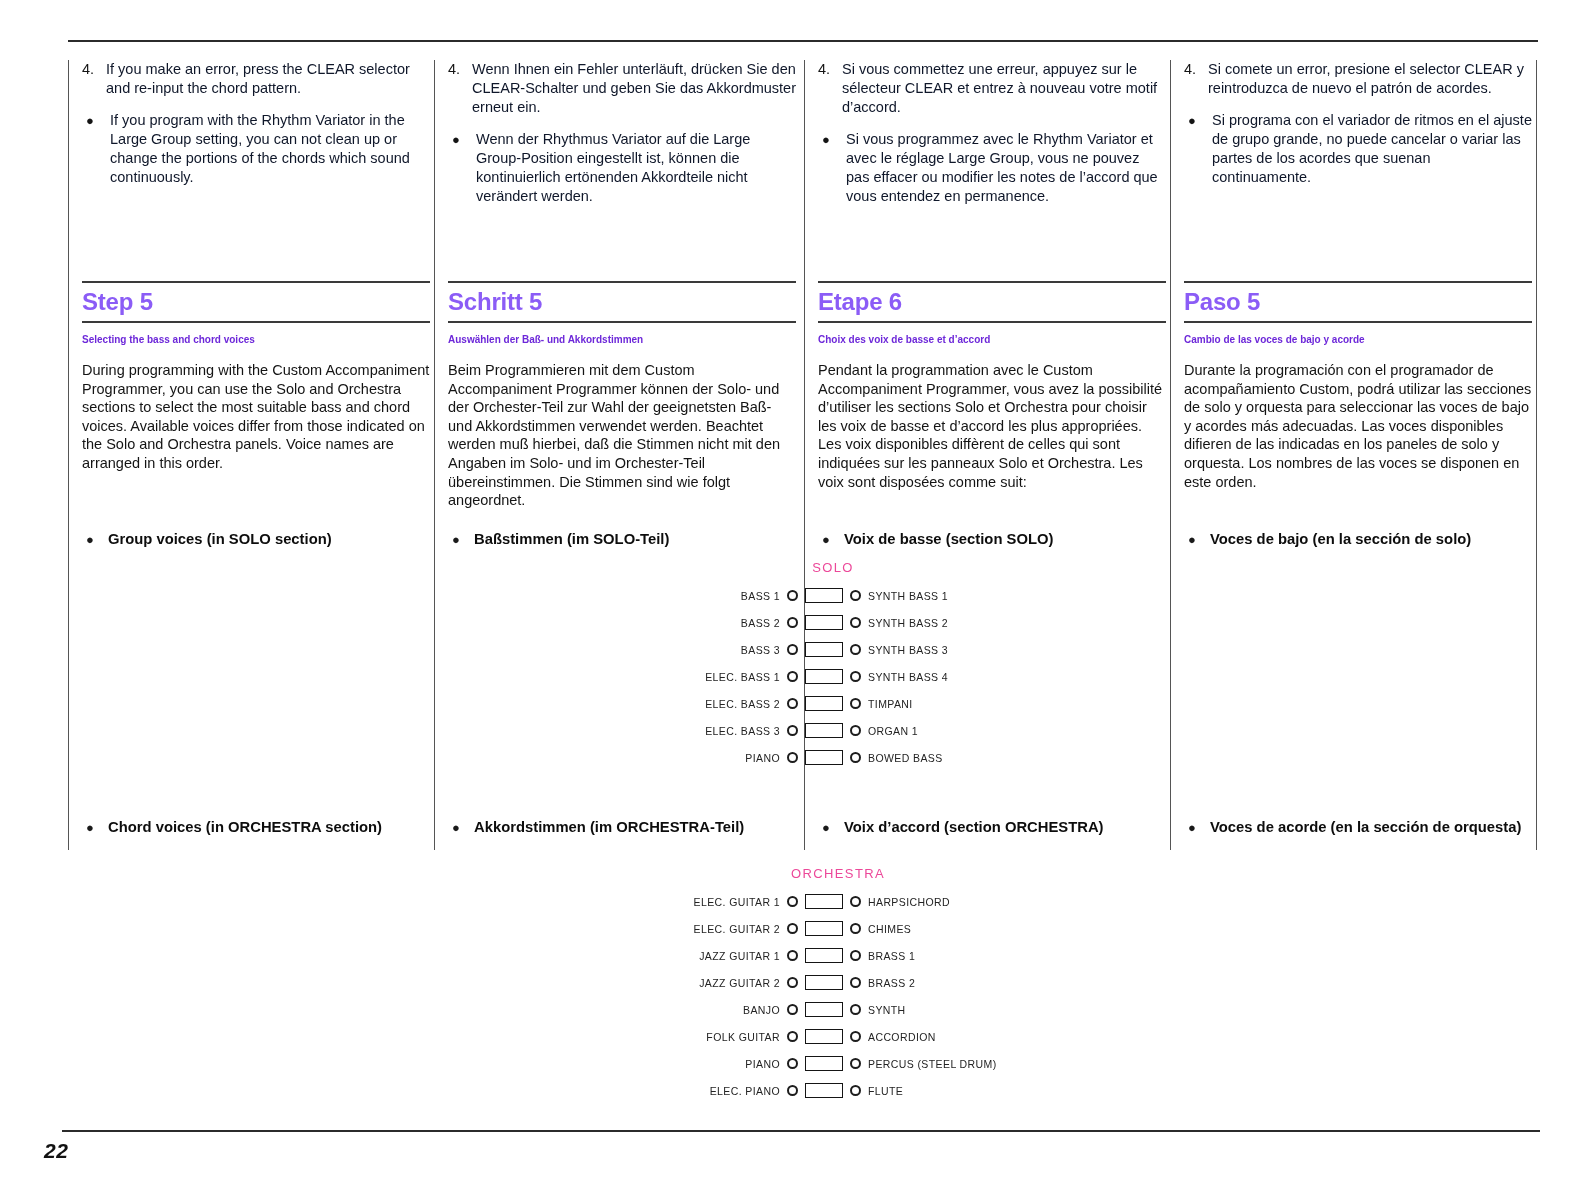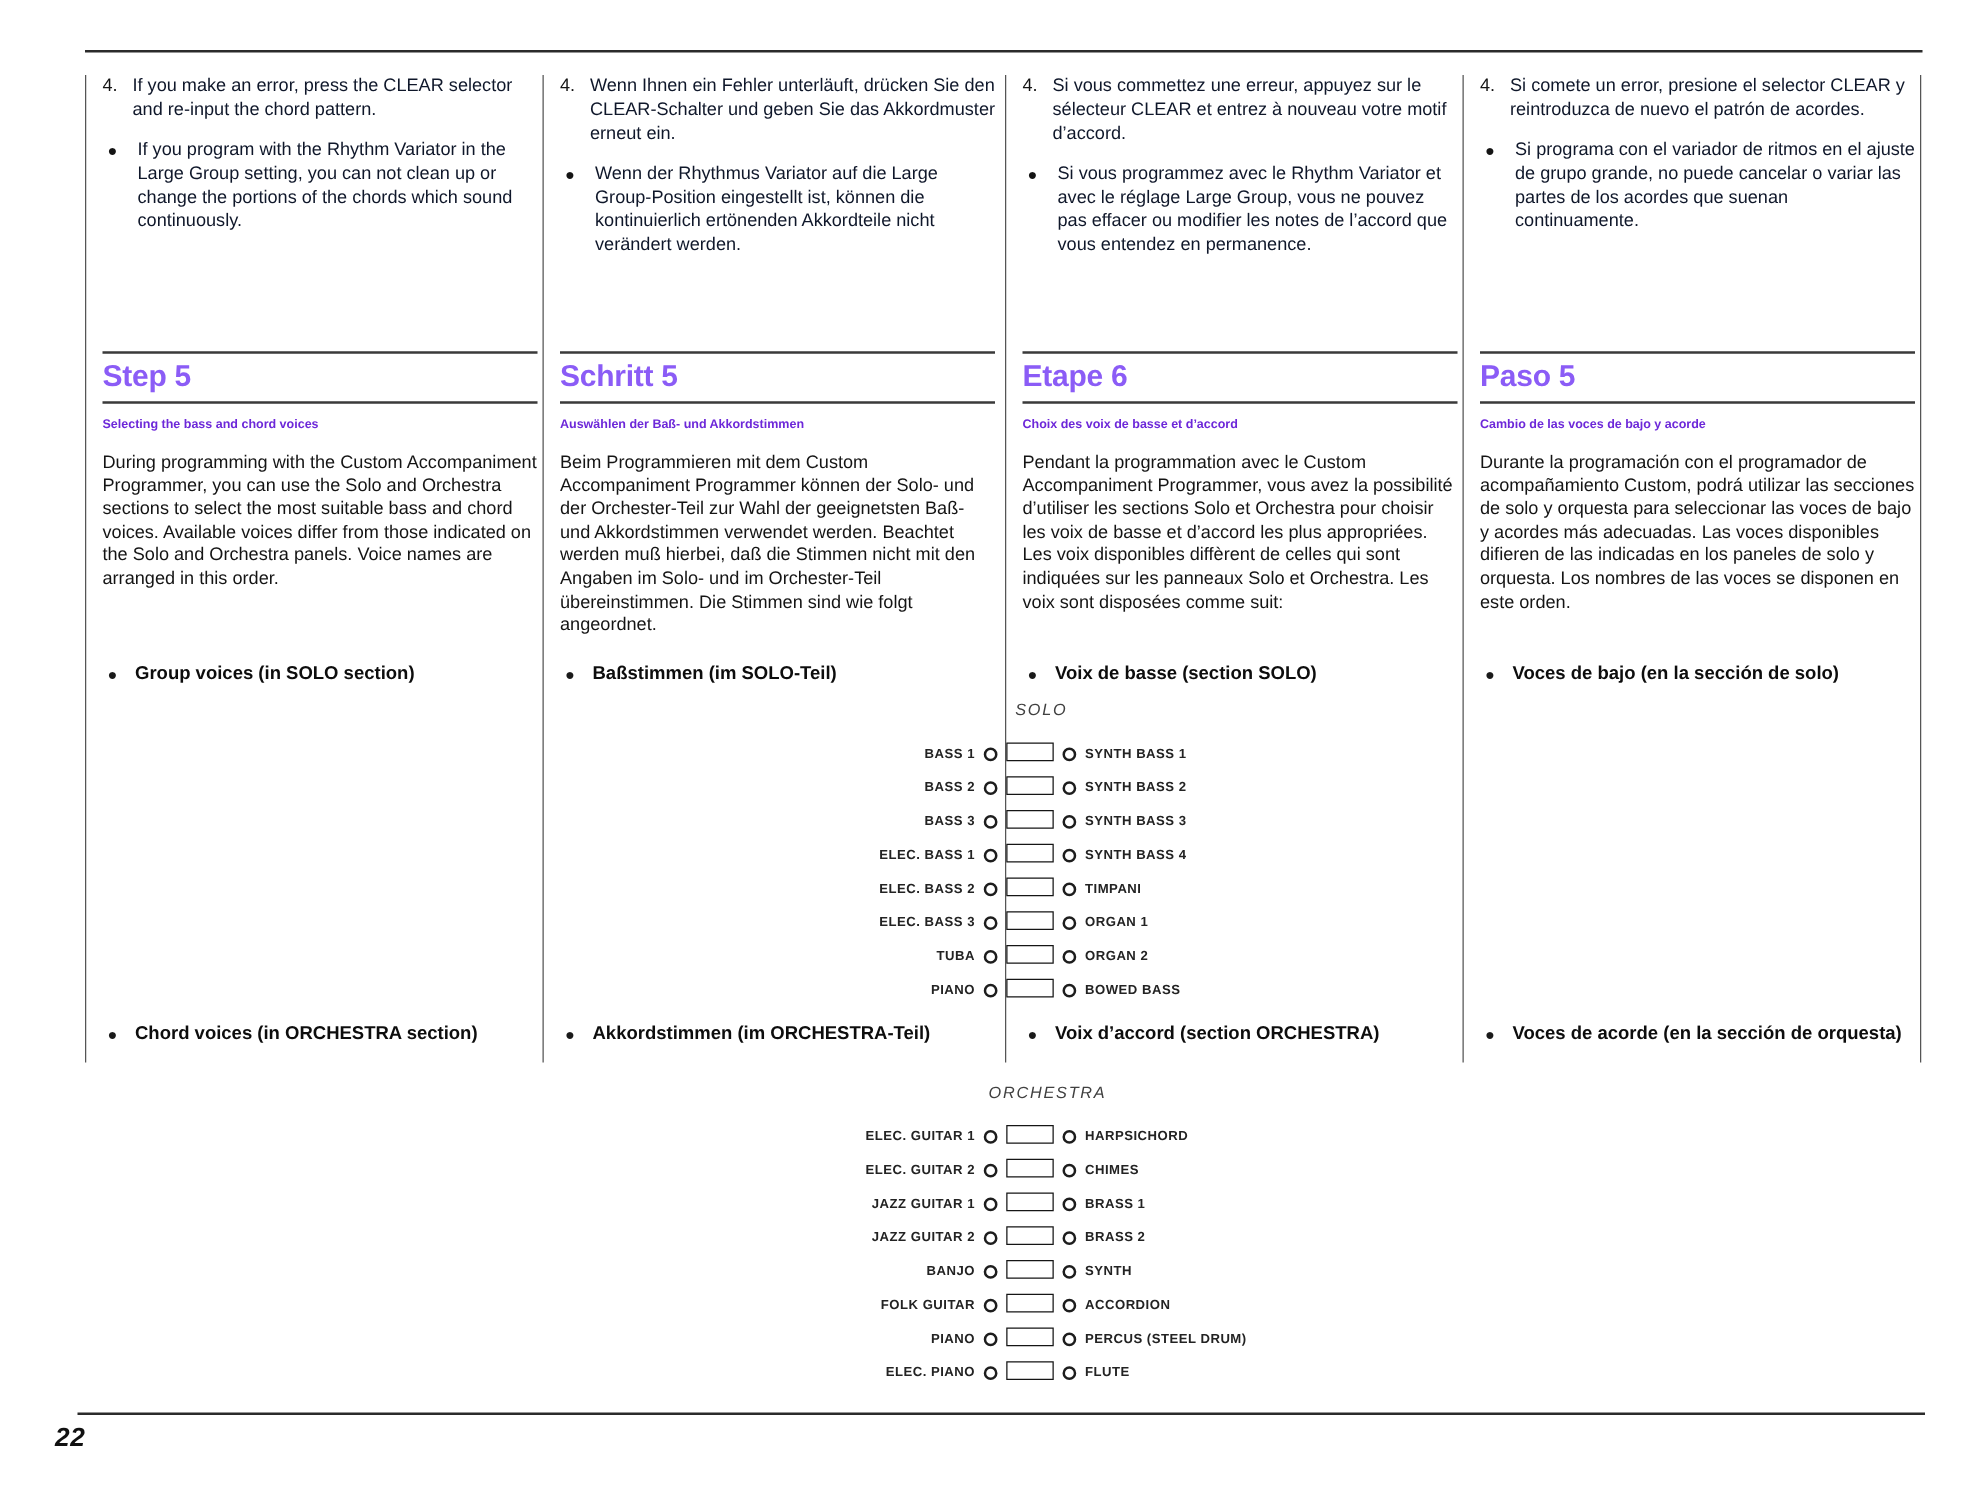--- a/index.html
+++ b/index.html
@@ -157,29 +157,27 @@
   }
 
   
   .panel {
     position: absolute;
   }
   .panel-title {
     text-align: center;
     font-size: 13px;
     letter-spacing: 1.4px;
-    color: #404040;
+    color: #ec4899;
     margin-bottom: 7px;
-    font-style: italic;
   }
   .panel-row {
     display: flex;
-    align-items: flex-end;
+    align-items: center;
     height: 27px;
-    font-weight: bold;
   }
   .pr-left {
     width: 132px;
     text-align: right;
     font-size: 10.5px;
     letter-spacing: 0.4px;
     color: #232323;
     padding-right: 7px;
     white-space: nowrap;
   }
@@ -359,27 +357,20 @@
       <div class="pr-right">TIMPANI</div>
     </div>
     <div class="panel-row">
       <div class="pr-left">ELEC. BASS 3</div>
       <div class="led"></div>
       <div class="switch"></div>
       <div class="led"></div>
       <div class="pr-right">ORGAN 1</div>
     </div>
     <div class="panel-row">
-      <div class="pr-left">TUBA</div>
-      <div class="led"></div>
-      <div class="switch"></div>
-      <div class="led"></div>
-      <div class="pr-right">ORGAN 2</div>
-    </div>
-    <div class="panel-row">
       <div class="pr-left">PIANO</div>
       <div class="led"></div>
       <div class="switch"></div>
       <div class="led"></div>
       <div class="pr-right">BOWED BASS</div>
     </div>
   </div>
 
   <div class="voice-bullet" style="left:82px;  top:818px;">
     <div class="vb-dot">●</div>

